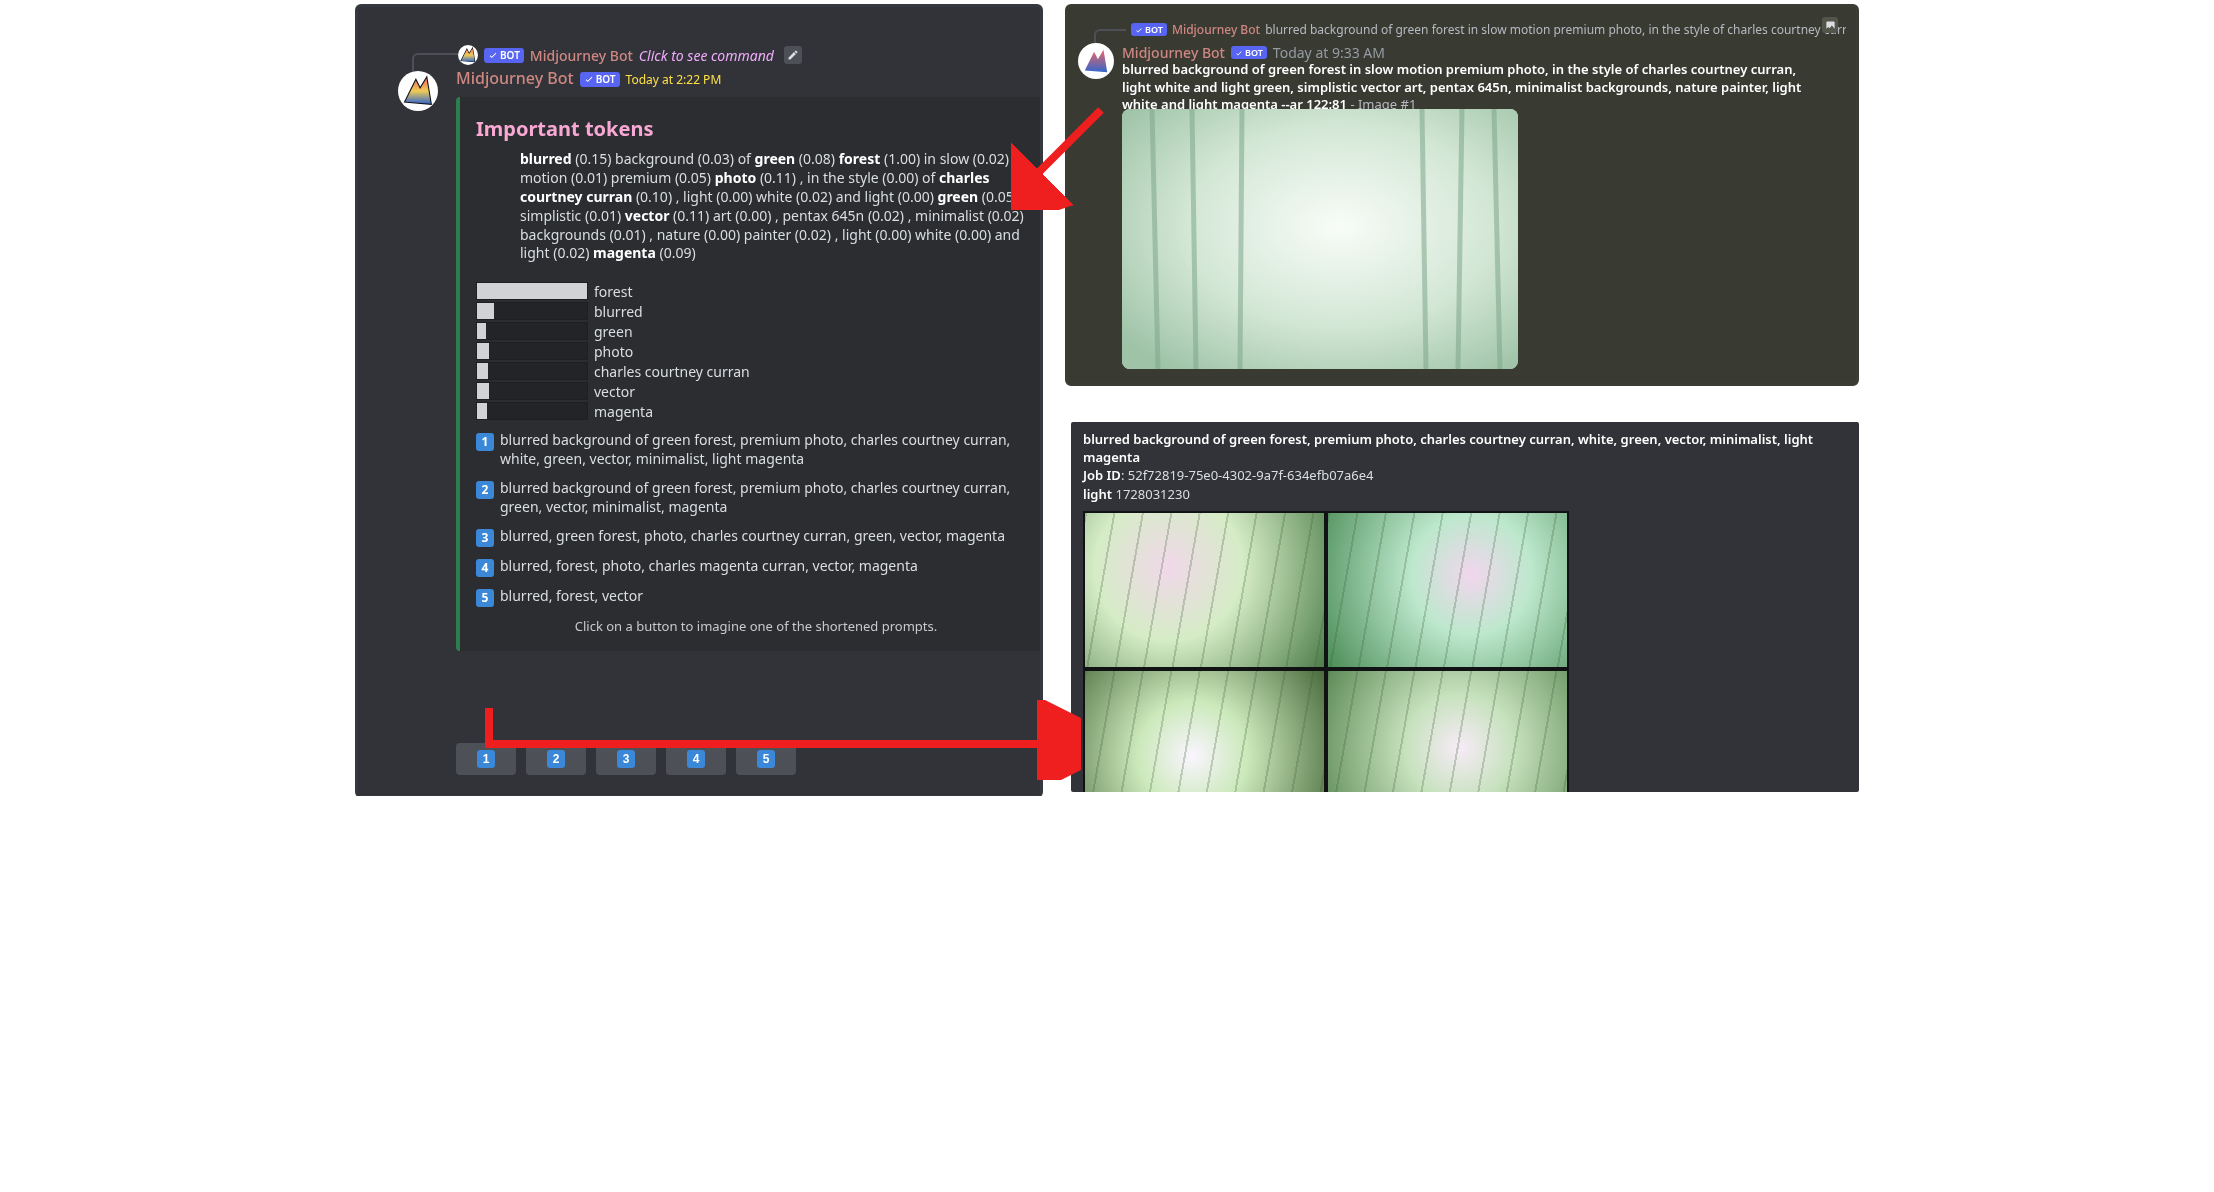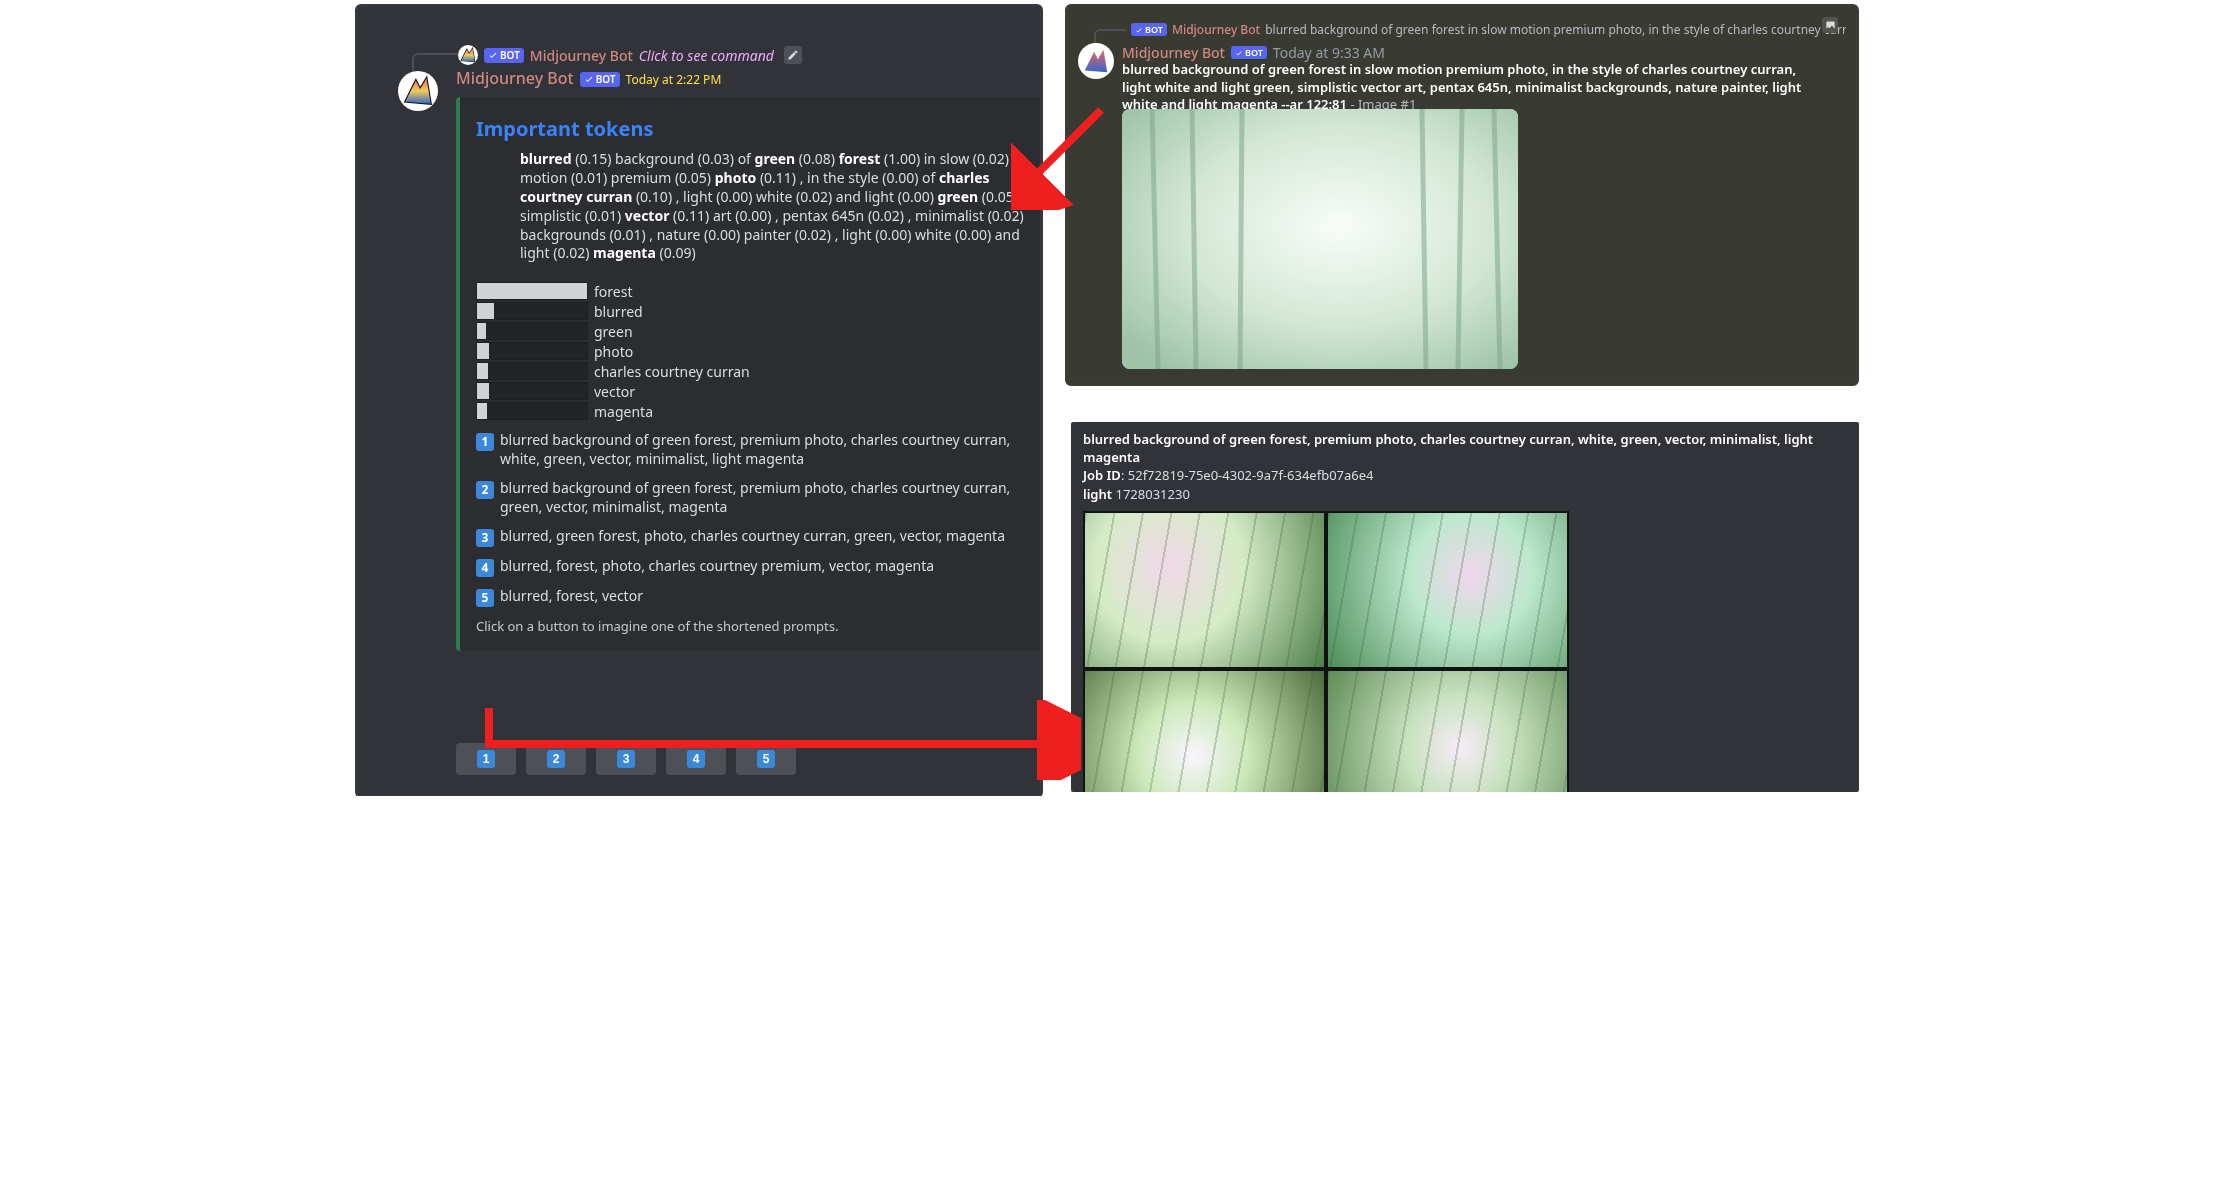--- a/index.html
+++ b/index.html
@@ -77,41 +77,41 @@
 
   .embed {
     position:absolute; left:98px; top:90px;
     width:560px;
     background:#2b2d31;
     border-radius:4px;
     border-left:4px solid #2e7d4f;
     padding:12px 16px 16px 16px;
   }
   .embed h3.sec {
-    color:#3b82f6; font-weight:700;
+    color:#f9a8d4; font-weight:700;
     margin:6px 0 8px 0; font-size:20px;
   }
   .embed .body { color:#dbdee1; font-size:14px; line-height:1.35;margin-left:44px;}
   .embed .body b{ color:#ffffff; font-weight:700;}
   .graph { margin-top:18px;}
   .graph-row { display:flex; align-items:center; height:20px; }
   .bar-track { width:110px; height:16px; background:#232428; border:1px solid #1e1f22; position:relative; }
   .bar-fill  { position:absolute; left:0; top:0; bottom:0; background:#d0d2d6; }
   .graph-label{ margin-left:6px; font-size:14px; color:#dbdee1;}
 
   .short-list { margin-top:8px;}
   .short-list .row{ display:flex; gap:6px; margin:10px 0; font-size:14px; line-height:1.35;}
   .num-emoji {
     flex:0 0 auto;
     width:18px;height:18px;border-radius:3px;
     background:#3b88d8;color:#fff;font-weight:700;font-size:12px;
     display:flex;align-items:center;justify-content:center;
     margin-top:2px;
   }
-  .embed .hint{ font-size:13px; color:#c7c9cc; margin-top:6px;}
+  .embed .hint{ font-size:13px; color:#c7c9cc; margin-top:6px;text-align:center;}
 
   .btn-row{
     position:absolute; left:98px; bottom:20px;
     display:flex; gap:10px;
   }
   .discord-btn{
     width:60px; height:32px; border-radius:4px;
     background:#4e5058; display:flex;align-items:center;justify-content:center;
     cursor:pointer;
     border:none;
@@ -320,21 +320,21 @@
           <div class="row">
             <span class="num-emoji">2</span>
             <span>blurred background of green forest, premium photo, charles courtney curran, green, vector, minimalist, magenta</span>
           </div>
           <div class="row">
             <span class="num-emoji">3</span>
             <span>blurred, green forest, photo, charles courtney curran, green, vector, magenta</span>
           </div>
           <div class="row">
             <span class="num-emoji">4</span>
-            <span>blurred, forest, photo, charles courtney premium, vector, magenta</span>
+            <span>blurred, forest, photo, charles magenta curran, vector, magenta</span>
           </div>
           <div class="row">
             <span class="num-emoji">5</span>
             <span>blurred, forest, vector</span>
           </div>
         </div>
       <div class="hint">Click on a button to imagine one of the shortened prompts.</div>
     </div>
 
     <div class="btn-row" id="btn-row">

